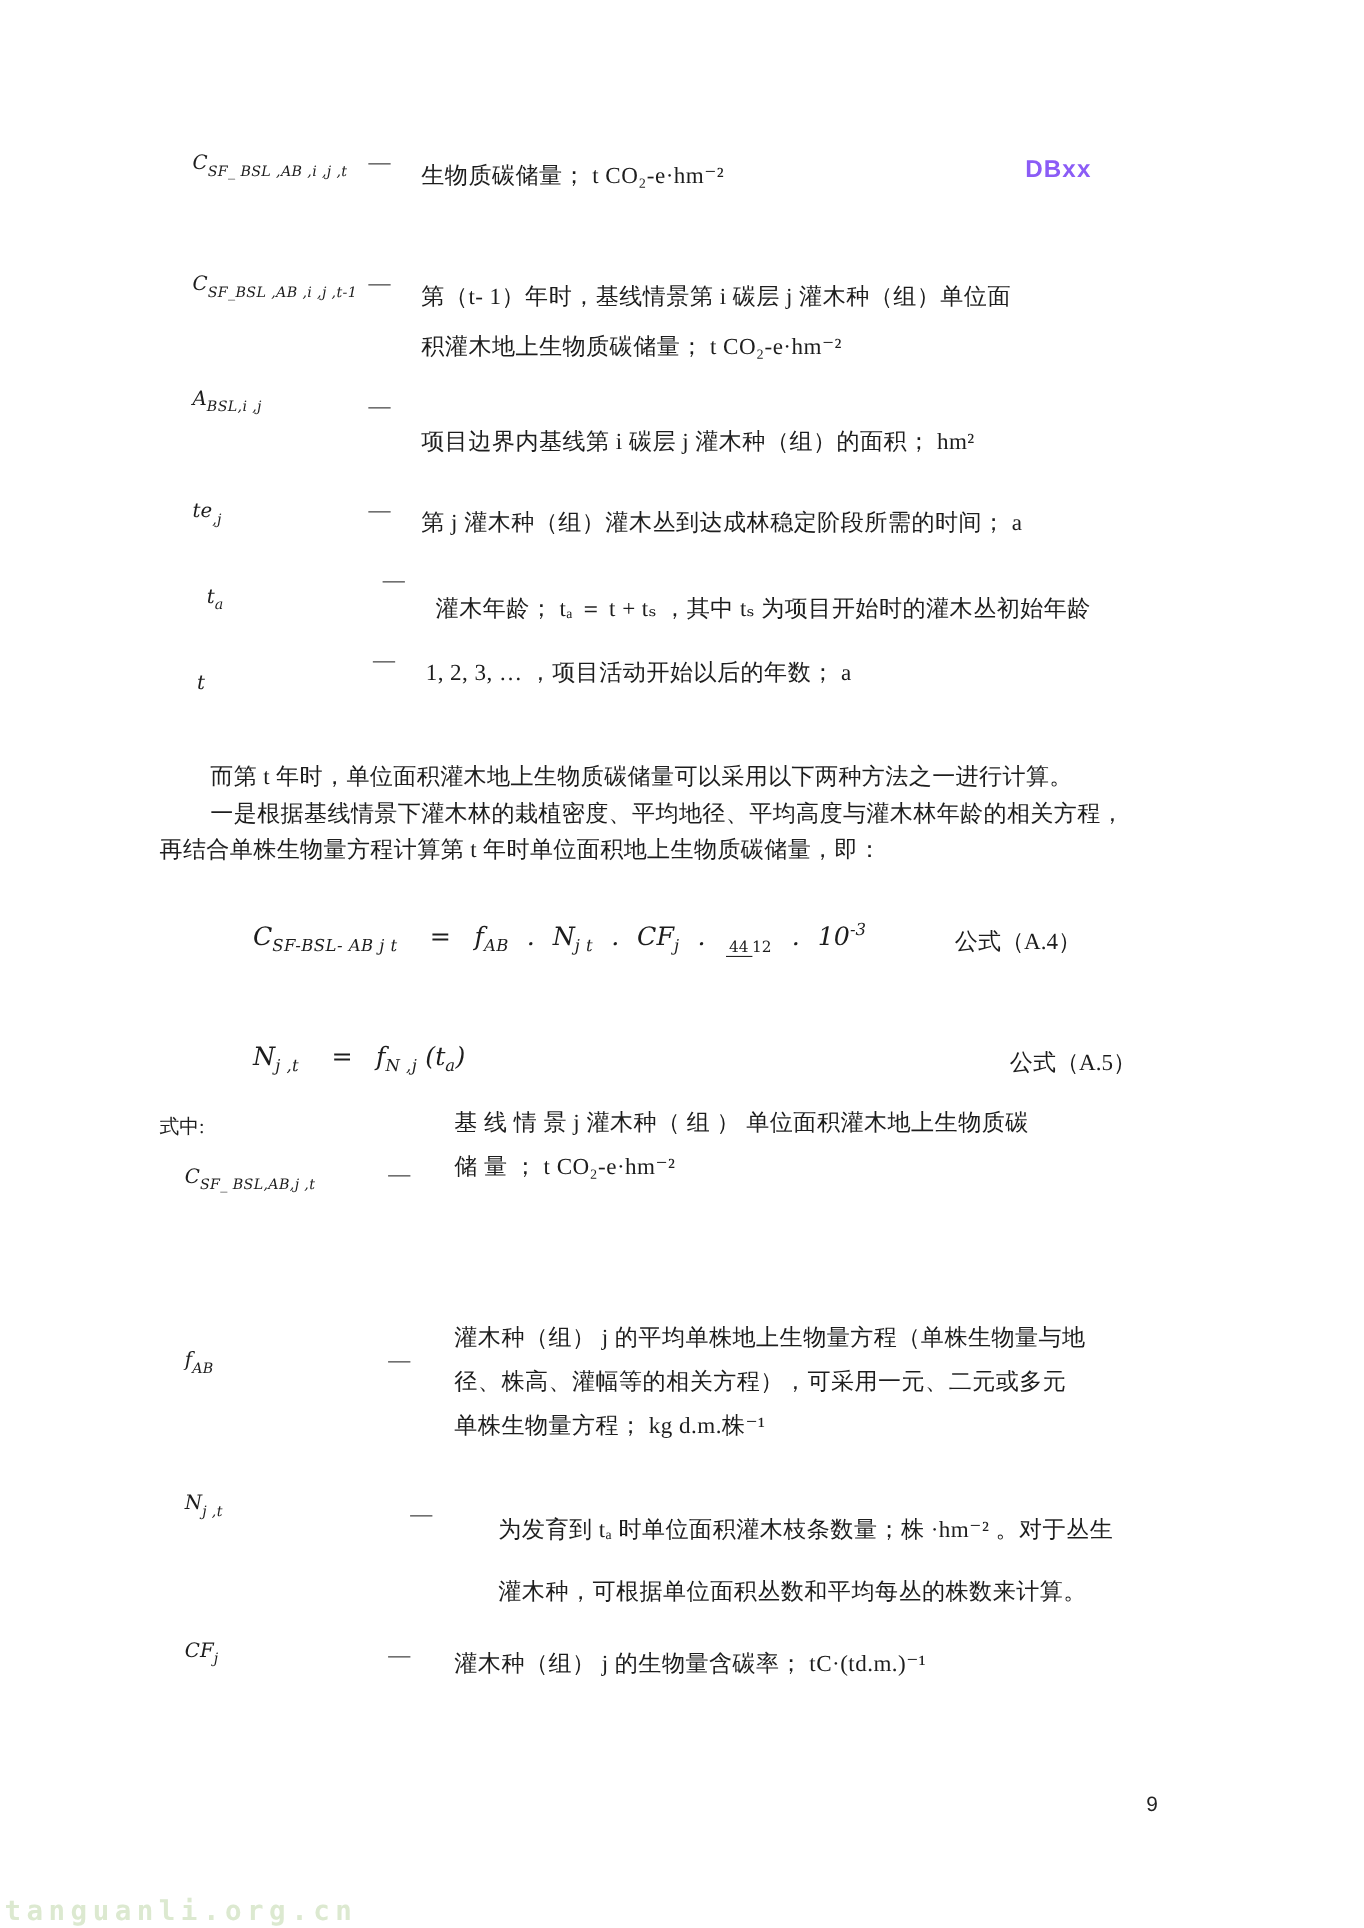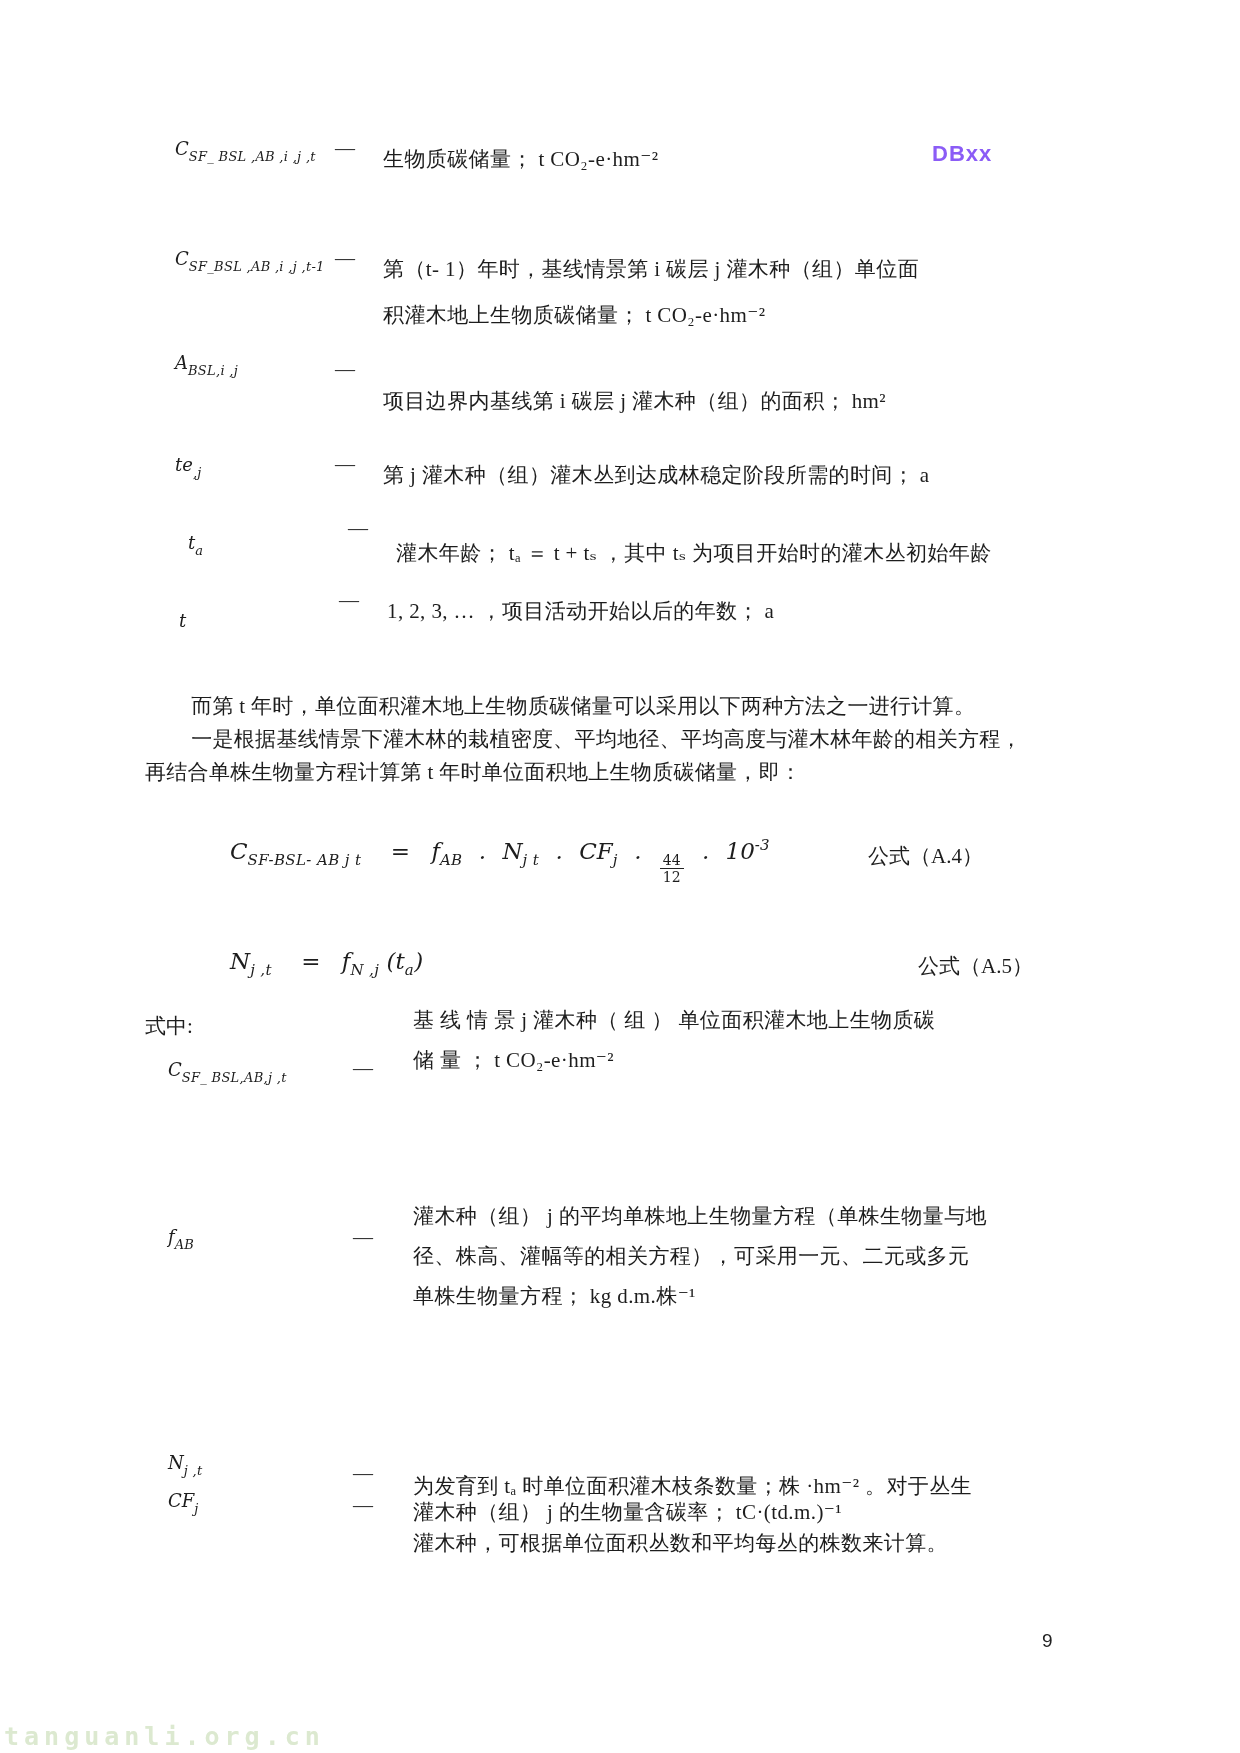--- a/index.html
+++ b/index.html
@@ -34,21 +34,21 @@
   .r-6 .sym { padding-top:22px; padding-left:4px; }
 
   
   .wrow { left:168px; }
   .wrow .sym { flex:0 0 185px; }
   .wrow .dash { flex:0 0 60px; }
   .wrow .deftext { line-height:40px; }
   .w-1 { top:1000px;align-items:flex-end; }
   .w-2 { top:1196px; }
   .w-2 .sym, .w-2 .dash { padding-top:30px; }
-  .w-3 { top:1448px; }
+  .w-3 { top:1352px;gap:20px; }
   .w-3 .sym { padding-top:4px; }
   .w-3 .dash { padding-top:14px; }
   .w-3 .deftext { line-height:57px; padding-top:10px; }
   .w-4 { top:1488px; }
   .w-4 .dash { padding-top:6px; }
   .w-4 .deftext { padding-top:4px; }
 
   
   #para { position:absolute; left:145px; top:690px; width:965px; font-size:21px; line-height:33px; letter-spacing:0.3px; }
   #para .pline { white-space:nowrap; }
@@ -56,32 +56,32 @@
 
   
   .formula {
     position:absolute; font-style:italic; font-size:23px;
     font-family:"DejaVu Serif","Liberation Serif",serif; white-space:nowrap;
   }
   .formula sub { font-size:15px; letter-spacing:0.4px; }
   .formula sup { font-size:15px; }
   .formula .eq { margin:0 14px 0 22px; font-style:normal; }
   .formula .dot { margin:0 9px; }
-  .frac { display:inline-flex; flex-direction:column; text-align:center;
+  .frac { display:inline-flex; flex-direction:row; 
           font-size:14px; font-style:normal; vertical-align:-6px; line-height:1.15; margin:0 2px; }
   .frac .num { border-bottom:1.5px solid #222; padding:0 3px; }
   #f-a4 { left:230px; top:836px; }
   #f-a5 { left:230px; top:948px; }
   .flabel { position:absolute; font-size:21px; font-style:normal;
             font-family:"Liberation Serif",serif; }
   #f-a4-label { left:868px; top:842px; }
   #f-a5-label { left:918px; top:952px; }
 
   
-  #shizhong { position:absolute; left:145px; top:1012px; font-size:21px; }
+  #shizhong { position:absolute; left:145px; top:1012px; font-size:18px; }
   #stamp { position:absolute; left:932px; top:141px; font-size:22px; font-weight:bold;
            font-family:"Liberation Sans","DejaVu Sans",sans-serif; color:#8b5cf6; letter-spacing:1px; }
   #pagenum { position:absolute; left:1042px; top:1630px; font-size:19px;
              font-family:"Liberation Sans","DejaVu Sans",sans-serif; color:#222; }
   #watermark { position:absolute; left:4px; top:1722px; font-size:25px; font-weight:bold;
                color:#dce9d0; font-family:"DejaVu Sans Mono","Liberation Mono",monospace;
                letter-spacing:5px; }
 </style>
 </head>
 <body>

